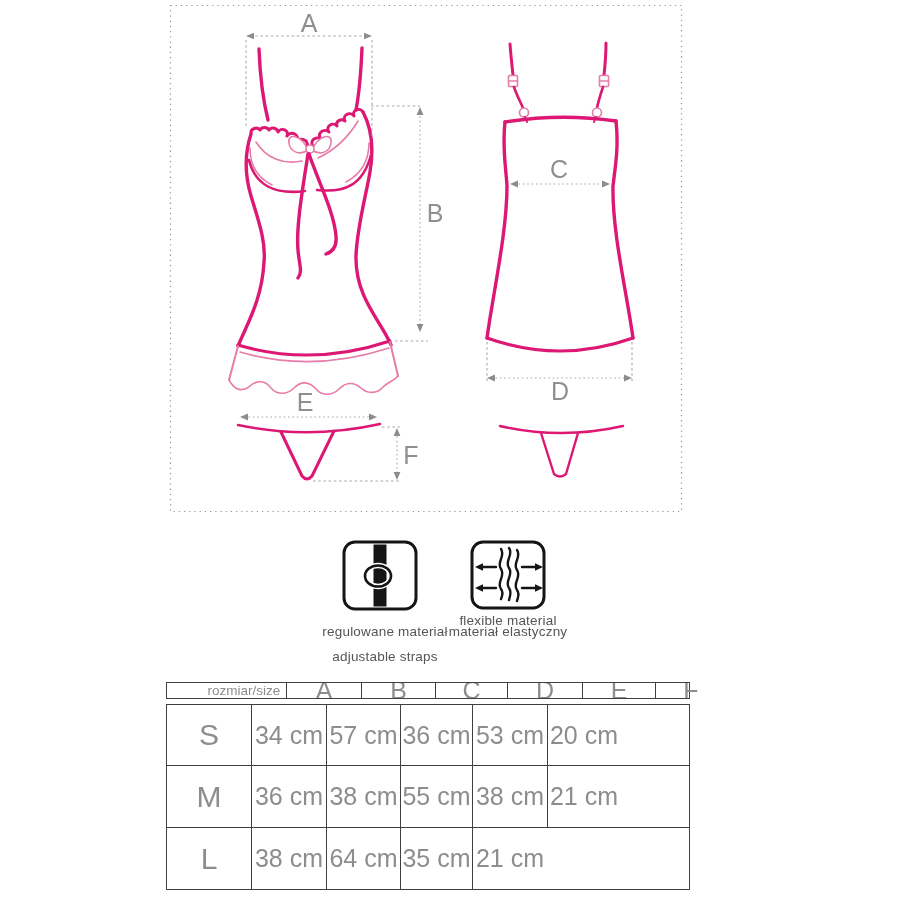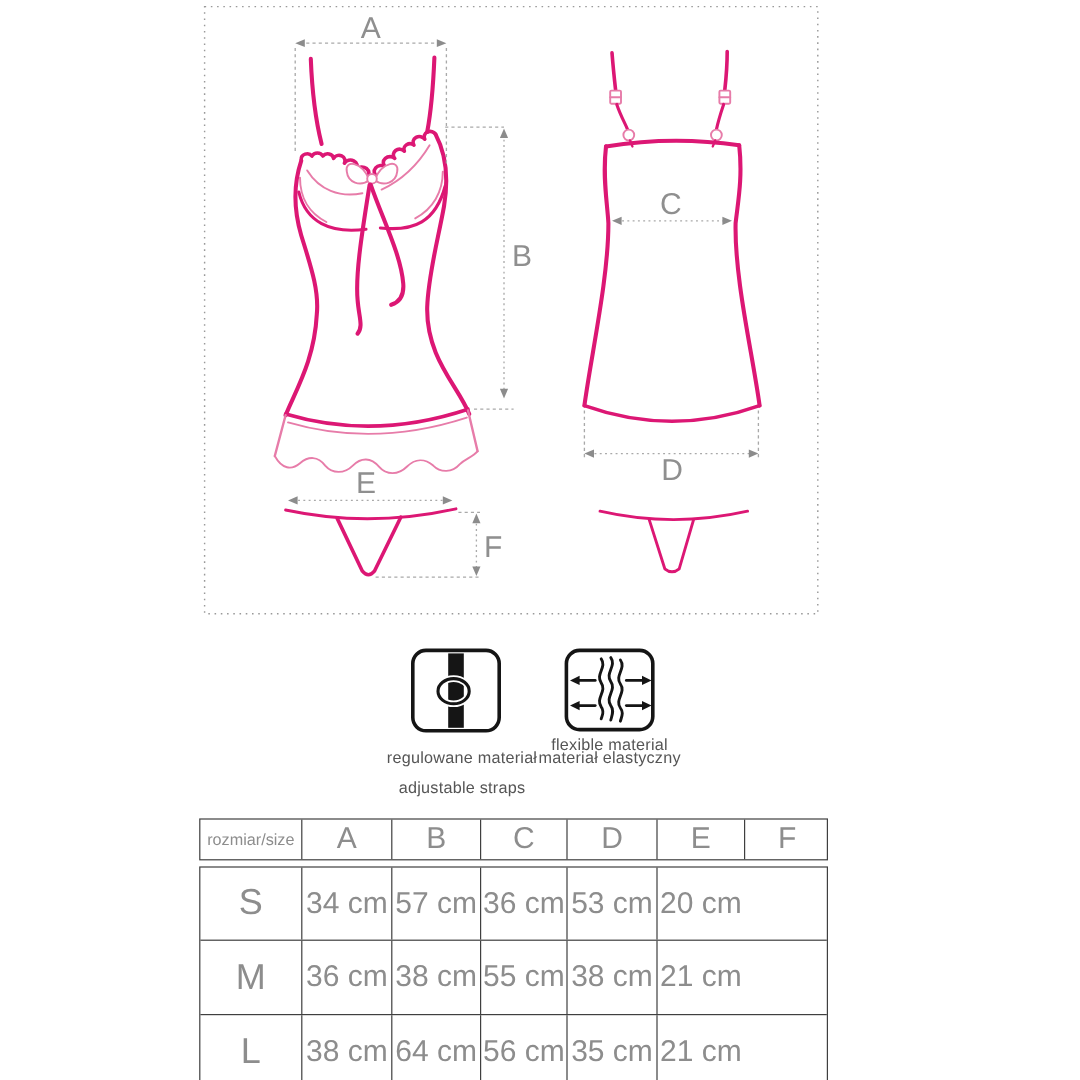--- a/index.html
+++ b/index.html
@@ -33,21 +33,21 @@
   .ibf{fill:var(--icon-black);stroke:none;}
   .iwhite{stroke:#ffffff;stroke-width:5.5px;fill:none;}
   .iring{stroke:var(--icon-black);stroke-width:2.6px;fill:none;}
   .feat-label{
     position:absolute;width:200px;text-align:center;
     font-size:13.5px;color:var(--label-text);letter-spacing:0.2px;
   }
   
   .size-table{position:absolute;left:166px;top:682px;width:524px;}
   .cols{display:grid;grid-template-columns:84px 75px 74px 72px 75px 73px 71px;}
-  .st-header{height:35px;border:1.4px solid var(--table-border);box-sizing:border-box;}
+  .st-header{height:17px;border:1.4px solid var(--table-border);box-sizing:border-box;padding-left:35px;}
   .st-header > div{display:flex;align-items:center;justify-content:center;
     color:var(--table-text);font-size:25px;overflow:hidden;}
   .st-header > div + div{border-left:1.4px solid var(--table-border);}
   .st-sizelabel{font-size:13.5px !important;color:var(--table-text);}
   .st-body{margin-top:5px;border:1.4px solid var(--table-border);box-sizing:border-box;}
   .st-row{height:60px;}
   .st-row.r2{height:61px;}
   .st-row.r3{height:61px;}
   .st-row + .st-row{border-top:1.4px solid var(--table-border);}
   .st-row > div{display:flex;align-items:center;justify-content:center;
@@ -230,20 +230,19 @@
         <div>36 cm</div>
         <div>38 cm</div>
         <div>55 cm</div>
         <div>38 cm</div>
         <div>21 cm</div>
       </div>
       <div class="st-row cols r3">
         <div class="rowsize">L</div>
         <div>38 cm</div>
         <div>64 cm</div>
-        <div>56 cm</div>
         <div>35 cm</div>
         <div>21 cm</div>
       </div>
     </div>
   </div>
 
 </div>
 
 </body></html>

